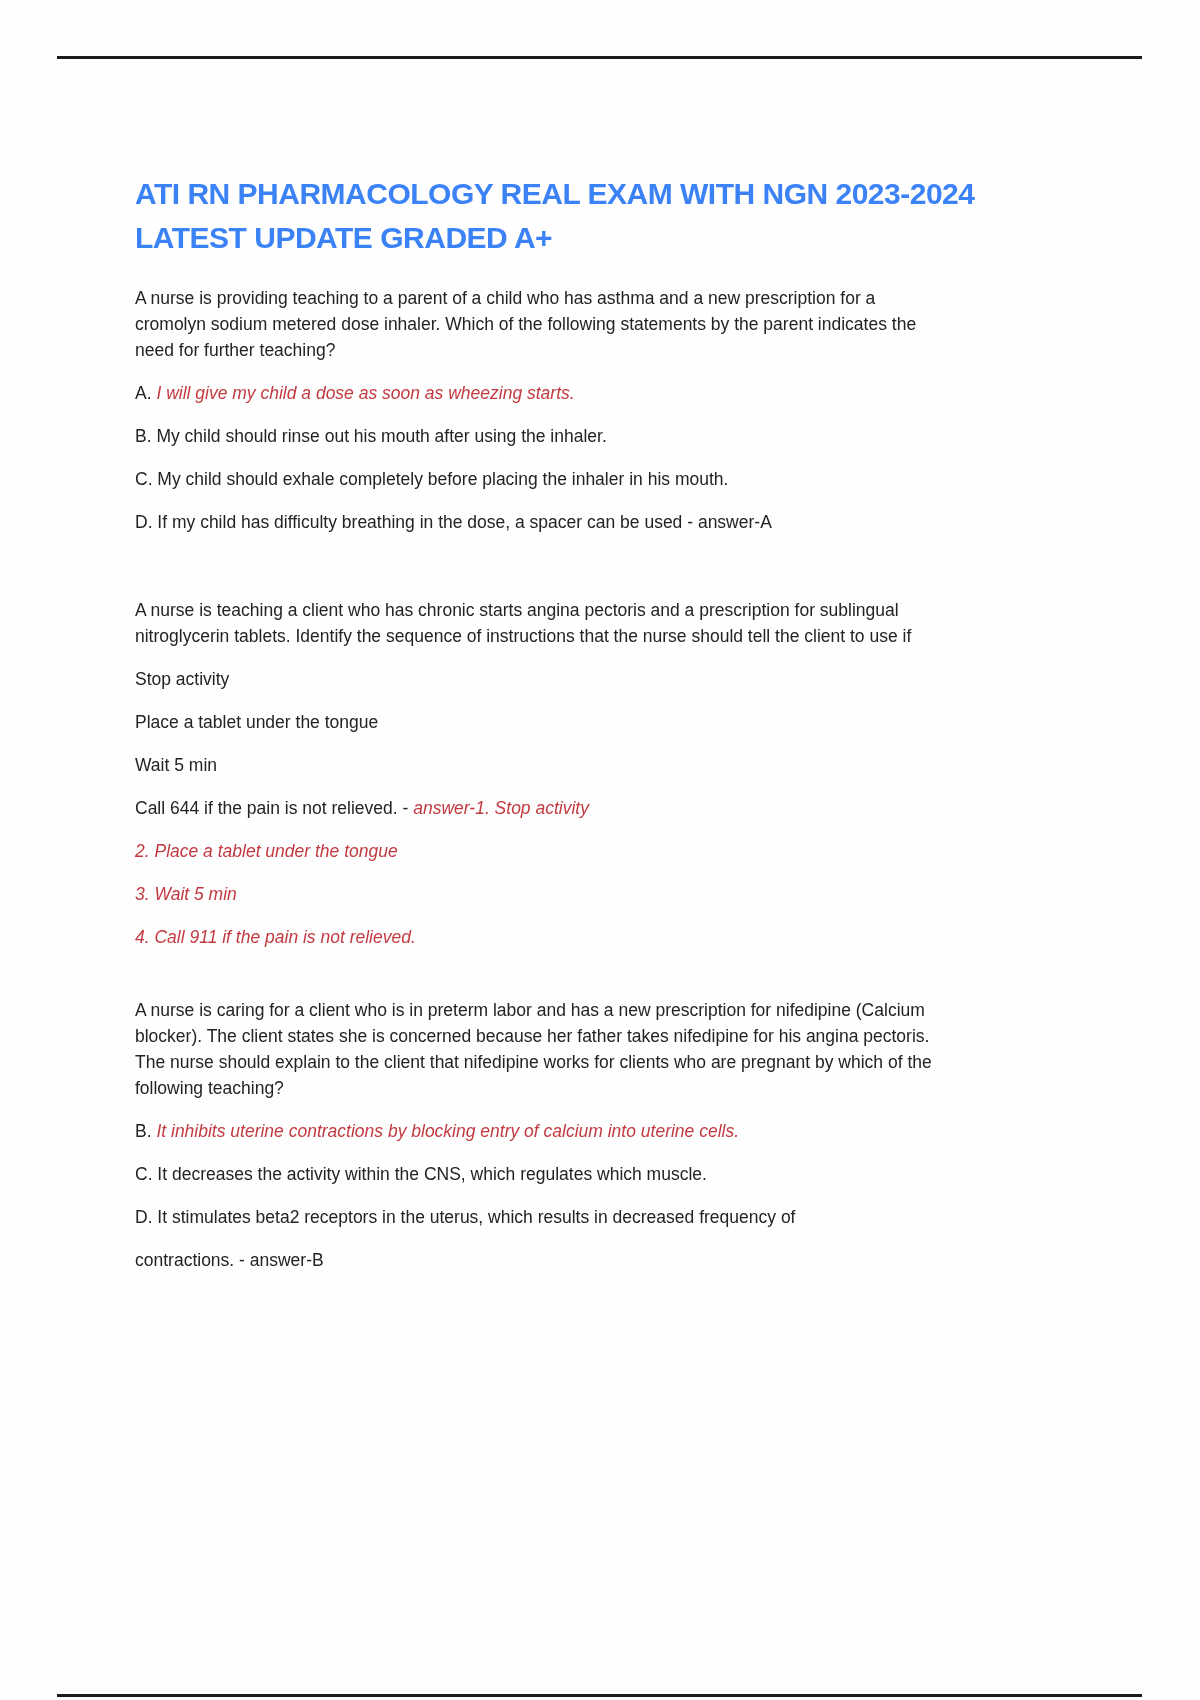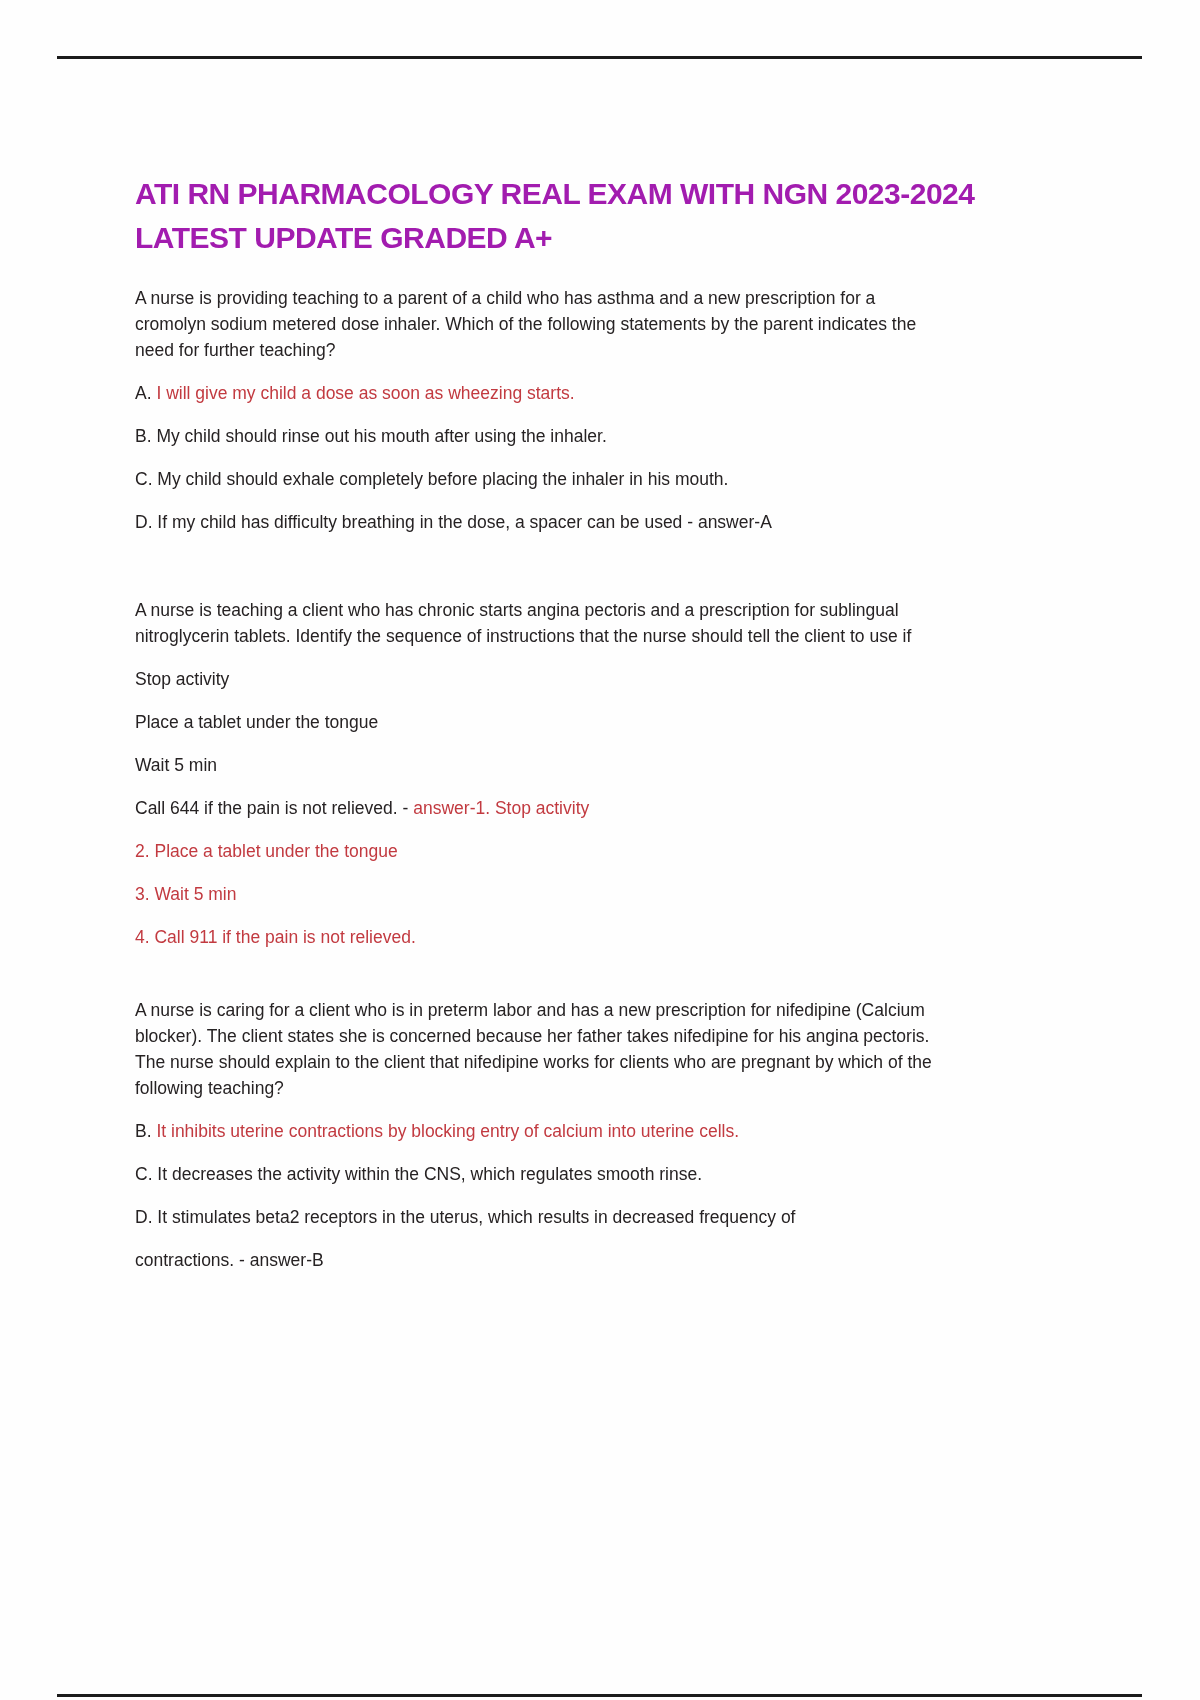--- a/index.html
+++ b/index.html
@@ -29,32 +29,32 @@
     position: absolute;
     left: 135px;
     top: 172px;
     width: 932px;
     color: #262223;
     font-size: 17.5px;
     line-height: 26px;
   }
   .title {
     margin: 0 0 25px 0;
-    color: #a21caf;
+    color: #3b82f6;
     font-size: 30px;
     font-weight: 700;
     line-height: 44px;
     letter-spacing: -0.5px;
   }
   .title .tline { display: block; white-space: nowrap; }
 
   .para { margin: 0 0 17px 0; }
   .line { white-space: nowrap; }
   .para.single { white-space: nowrap; }
-  .red { color: #c23a40; }
+  .red { color: #c23a40; font-style: italic; }
   .spacer1 { height: 45px; }
   .spacer2 { height: 30px; }
 </style>
 </head>
 <body>
 
 <div class="page">
   <div class="rule rule-top"></div>
 
   <div class="content">
@@ -93,20 +93,20 @@
     <div class="spacer2"></div>
 
     <div class="para">
       <div class="line">A nurse is caring for a client who is in preterm labor and has a new prescription for nifedipine (Calcium</div>
       <div class="line">blocker). The client states she is concerned because her father takes nifedipine for his angina pectoris.</div>
       <div class="line">The nurse should explain to the client that nifedipine works for clients who are pregnant by which of the</div>
       <div class="line">following teaching?</div>
     </div>
 
     <p class="para single"><span>B. </span><span class="red">It inhibits uterine contractions by blocking entry of calcium into uterine cells.</span></p>
-    <p class="para single">C. It decreases the activity within the CNS, which regulates smooth rinse.</p>
+    <p class="para single">C. It decreases the activity within the CNS, which regulates which muscle.</p>
     <p class="para single">D. It stimulates beta2 receptors in the uterus, which results in decreased frequency of</p>
     <p class="para single">contractions. - answer-B</p>
 
   </div>
 
   <div class="rule rule-bottom"></div>
 </div>
 
 </body></html>

